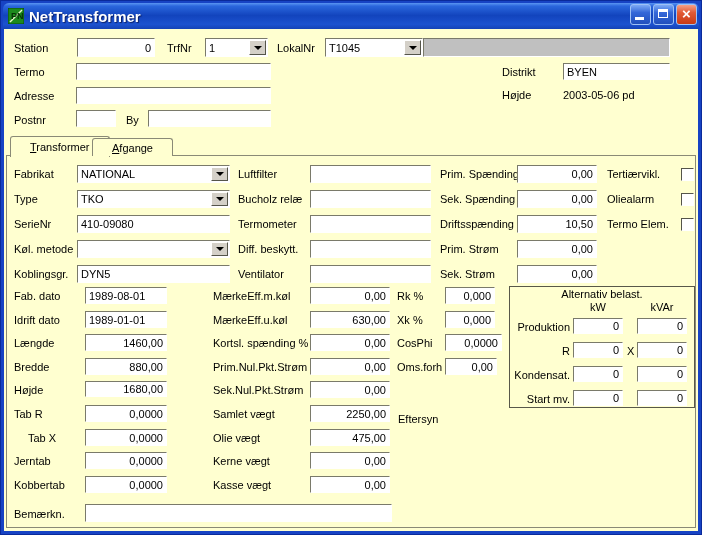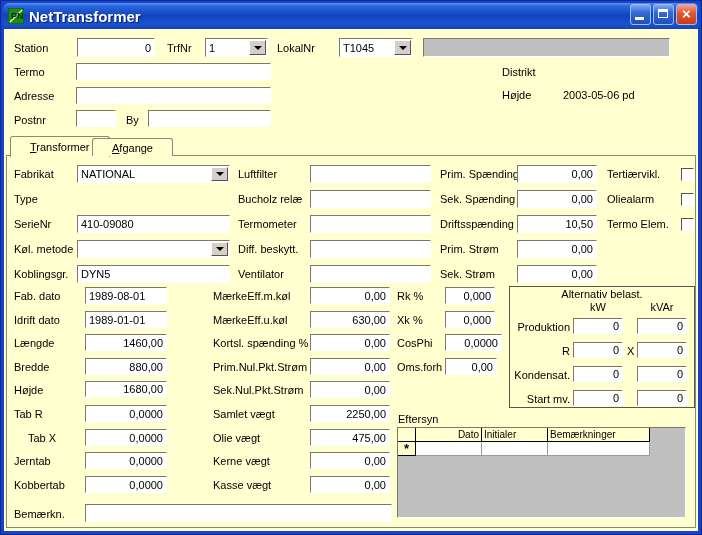--- a/index.html
+++ b/index.html
@@ -92,37 +92,40 @@
 
     <span class="lbl" style="left:167px;top:42px">TrfNr</span>
     <div class="fld dd" style="left:205px;top:38px;width:63px;height:19px">
       <span>1</span>
       <span class="dda">
           <i></i>
         </span>
       </div>
 
     <span class="lbl" style="left:277px;top:42px">LokalNr</span>
-    <div class="fld dd" style="left:339px;top:38px;width:74px;height:19px">
+    <div class="fld dd" style="left:325px;top:38px;width:98px;height:19px">
       <span>T1045</span>
       <span class="dda">
           <i></i>
         </span>
       </div>
 
     <div class="fld gray" style="left:423px;top:38px;width:247px;height:19px">
       <span></span>
       </div>
 
     <span class="lbl" style="left:14px;top:66px">Termo</span>
     <div class="fld" style="left:76px;top:63px;width:195px;height:17px">
       <span></span>
       </div>
 
     <span class="lbl" style="left:502px;top:66px">Distrikt</span>
+    <div class="fld" style="left:563px;top:63px;width:107px;height:17px">
+      <span>BYEN</span>
+      </div>
 
     <span class="lbl" style="left:14px;top:90px">Adresse</span>
     <div class="fld" style="left:76px;top:87px;width:195px;height:17px">
       <span></span>
       </div>
 
     <span class="lbl" style="left:502px;top:89px">Højde</span>
     <span class="lbl" style="left:563px;top:89px">2003-05-06 pd</span>
 
     <span class="lbl" style="left:14px;top:114px">Postnr</span>
@@ -173,44 +176,40 @@
 
     <span class="lbl" style="left:505px;top:393px;width:65px;text-align:right">Start mv.</span>
     <div class="fld num" style="left:573px;top:390px;width:50px;height:16px">
       <span>0</span>
       </div>
     <div class="fld num" style="left:637px;top:390px;width:50px;height:16px">
       <span>0</span>
       </div>
 
     <span class="lbl" style="left:398px;top:413px">Eftersyn</span>
-    <div class="grid" style="left:397px;top:427px;width:289px;height:91px">
-      <div class="gh gsel" style="left:0;width:18px"></div>
-      <div class="gh" style="left:18px;width:66px;text-align:right">Dato</div>
-      <div class="gh" style="left:84px;width:66px">Initialer</div>
-      <div class="gh" style="left:150px;width:102px">Bemærkninger</div>
-      <div class="gc gsel" style="left:0;width:18px">*</div>
-      <div class="gc" style="left:18px;width:66px"></div>
-      <div class="gc" style="left:84px;width:66px"></div>
-      <div class="gc" style="left:150px;width:102px"></div>
-    </div>
 
     <span class="lbl" style="left:14px;top:508px">Bemærkn.</span>
     <div class="fld" style="left:85px;top:504px;width:307px;height:18px">
       <span></span>
       </div>
 
   <span class="lbl" style="left: 14px; top: 168px;">Fabrikat</span>
       <div class="fld dd" style="left: 77px; top: 165px; width: 153px; height: 18px; text-align: right;">
         <span>NATIONAL</span>
         <span class="dda">
           <i></i>
         </span>
       </div>
       <span class="lbl" style="left: 14px; top: 193px;">Type</span>
+      <div class="fld dd" style="left: 77px; top: 190px; width: 153px; height: 18px;">
+        <span>TKO</span>
+        <span class="dda">
+          <i></i>
+        </span>
+      </div>
       <span class="lbl" style="left: 14px; top: 218px;">SerieNr</span>
       <div class="fld" style="left: 77px; top: 215px; width: 153px; height: 18px;">
         <span>410-09080</span>
       </div>
       <span class="lbl" style="left: 14px; top: 243px;">Køl. metode</span>
       <div class="fld dd" style="left: 77px; top: 240px; width: 153px; height: 18px;">
         <span></span>
         <span class="dda">
           <i></i>
         </span>

